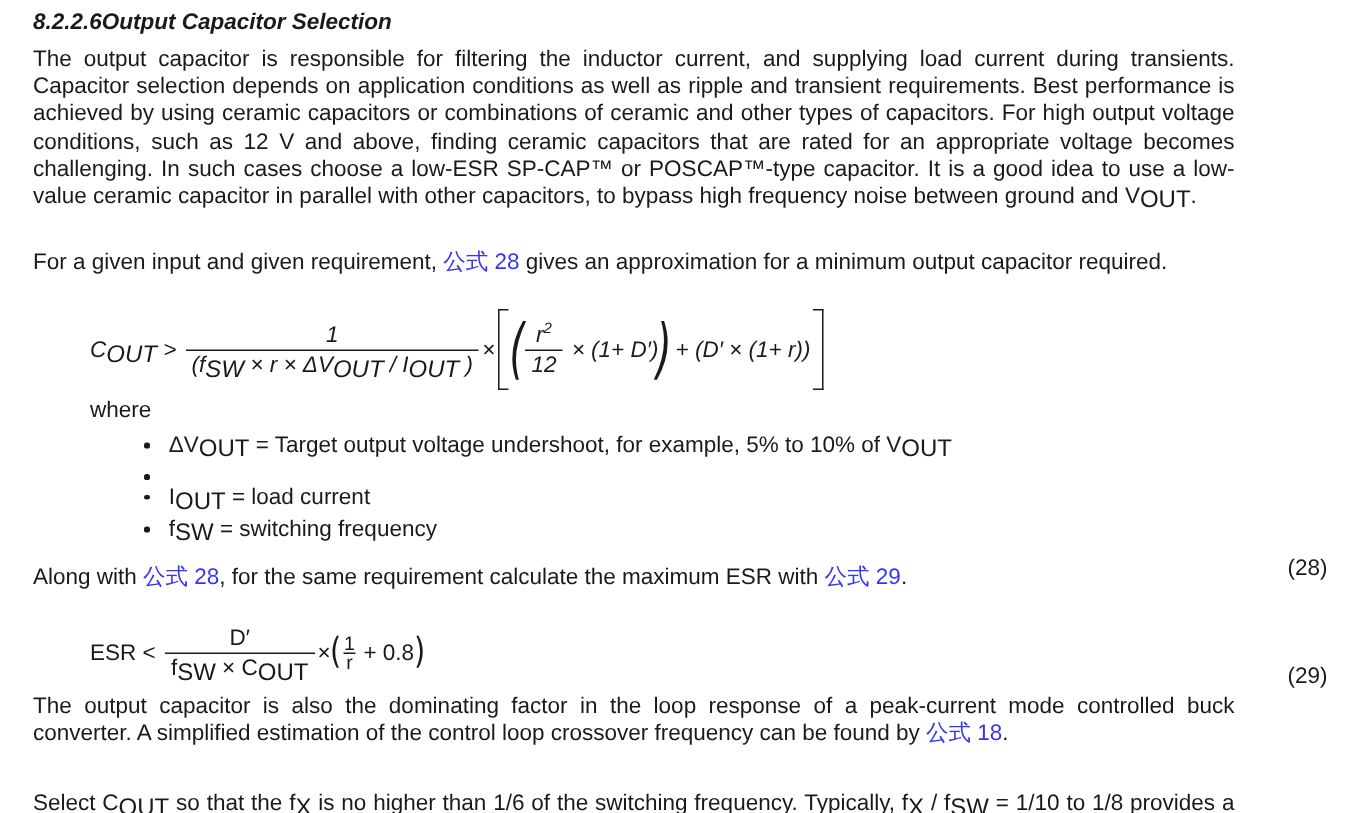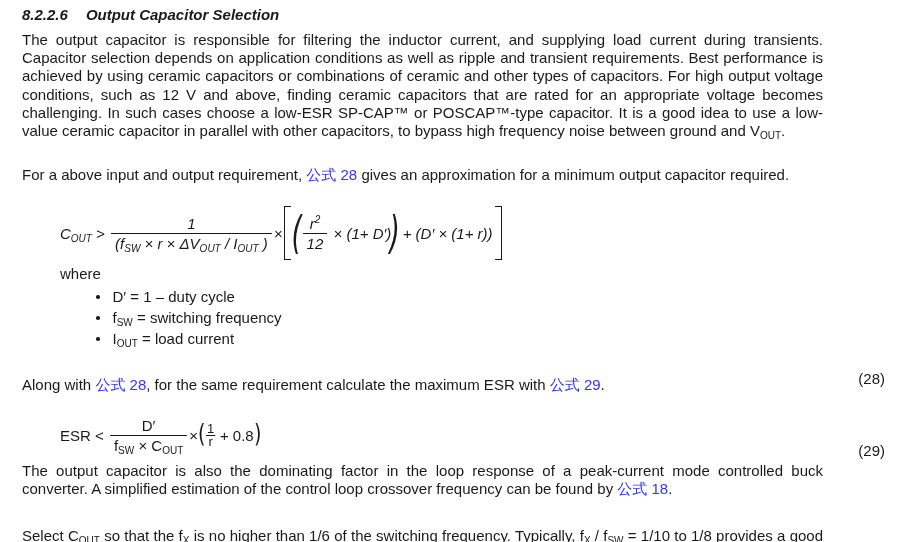--- a/index.html
+++ b/index.html
@@ -6,34 +6,34 @@
   * { box-sizing: border-box; }
   html,body { margin:0; padding:0; background:var(--bg); }
   #page {
     position:relative; width:903px; height:542px; overflow:hidden;
     background:var(--bg); color:var(--text);
     font-family:"Liberation Sans", sans-serif; font-size:15px;
   }
   .heading {
     position:absolute; left:22px; top:6px;
     font-weight:bold; font-style:italic; font-size:15px;
-    display:flex; gap:18px; white-space:pre;
+    display:flex; white-space:pre;
   }
   .para {
     position:absolute; left:22px; width:801px; margin:0;
     line-height:18.2px; white-space:normal;
   }
   .justify { text-align:justify; }
   #para1 { top:31px; }
   #para2 { top:166px; }
   #para3 { top:376px; width:830px; }
   #para4 { top:462px; }
   #para5 { top:507px;margin-top:20px; }
   a.doclink { color:var(--link); text-decoration:none; cursor:pointer; }
-  sub { font-size:10px; line-height:0; position:relative; top:3px; vertical-align:baseline; }
+  sub { font-size:16px; line-height:0; position:relative; top:3px; vertical-align:baseline; }
   sup { font-size:10px; line-height:0; position:relative; top:-6px; vertical-align:baseline; }
   .eq { position:absolute; left:60px; display:flex; align-items:center; white-space:pre; }
   #eq28 { top:204px; height:58px;font-style:italic; }
   #eq29 { top:413px; height:44px;align-items:center; }
   .eqi { white-space:pre; }
   .frac { display:inline-flex; flex-direction:column; align-items:center; line-height:17px; margin:0 2px; text-align:center; }
   .frac .num { padding:0 4px 1px; }
   .frac .den { border-top:1.3px solid var(--text); padding:1px 4px 0; }
   .sqbr { align-self:stretch; width:7px; margin:2px 2px; }
   .sqbr.open  { border-left:1.6px solid var(--text); border-top:1.6px solid var(--text); border-bottom:1.6px solid var(--text); }
@@ -55,21 +55,21 @@
 
 <div id="page">
 
   <div class="heading">
     <span>8.2.2.6</span>
     <span>Output Capacitor Selection</span>
   </div>
 
   <p class="para justify" id="para1"><span>The output capacitor is responsible for filtering the inductor current, and supplying load current during transients. Capacitor selection depends on application conditions as well as ripple and transient requirements. Best performance is achieved by using ceramic capacitors or combinations of ceramic and other types of capacitors. For high output voltage conditions, such as 12 V and above, finding ceramic capacitors that are rated for an appropriate voltage becomes challenging. In such cases choose a low-ESR SP-CAP™ or POSCAP™-type capacitor. It is a good idea to use a low-value ceramic capacitor in parallel with other capacitors, to bypass high frequency noise between ground and </span><span>V</span><sub>OUT</sub><span>.</span></p>
 
-  <p class="para justify" id="para2"><span>For a above input and output requirement, </span><a class="doclink">公式 28</a><span> gives an approximation for a minimum output capacitor required.</span></p>
+  <p class="para justify" id="para2"><span>For a given input and given requirement, </span><a class="doclink">公式 28</a><span> gives an approximation for a minimum output capacitor required.</span></p>
 
   <div class="eq" id="eq28">
     <span class="eqi"><span>C</span><sub>OUT</sub><span> &gt; </span></span>
     <span class="frac">
       <span class="num"><span>1</span></span>
       <span class="den"><span>(f</span><sub>SW</sub><span> × r × ΔV</span><sub>OUT</sub><span> / I</span><sub>OUT</sub><span> )</span></span>
     </span>
     <span class="eqi">×</span>
     <span class="sqbr open"></span>
     <span class="paren">(</span>
@@ -82,29 +82,32 @@
     <span class="eqi"> + </span>
     <span class="eqi"><span>(D′ × (1+ r))</span></span>
     <span class="sqbr close"></span>
   </div>
 
   <div id="where">where</div>
 
   <div id="bullets">
     <div class="bullet">
       <span class="dot"></span>
-      <span class="btext"><span>D′ = 1 – duty cycle</span></span>
+      <span class="btext"><span>ΔV</span><sub>OUT</sub><span> = Target output voltage undershoot, for example, 5% to 10% of V</span><sub>OUT</sub></span>
+    </div>
+    <div class="bullet">
+      <span class="dot"></span>
+    </div>
+    <div class="bullet">
+      <span class="dot"></span>
+      <span class="btext"><span>I</span><sub>OUT</sub><span> = load current</span></span>
     </div>
     <div class="bullet">
       <span class="dot"></span>
       <span class="btext"><span>f</span><sub>SW</sub><span> = switching frequency</span></span>
-    </div>
-    <div class="bullet">
-      <span class="dot"></span>
-      <span class="btext"><span>I</span><sub>OUT</sub><span> = load current</span></span>
     </div>
   </div>
 
   <div class="eqlabel" id="eq28label">(28)</div>
 
   <p class="para" id="para3"><span>Along with </span><a class="doclink">公式 28</a><span>, for the same requirement calculate the maximum ESR with </span><a class="doclink">公式 29</a><span>.</span></p>
 
   <div class="eq" id="eq29">
     <span class="eqi"><span>ESR &lt; </span></span>
     <span class="frac">

